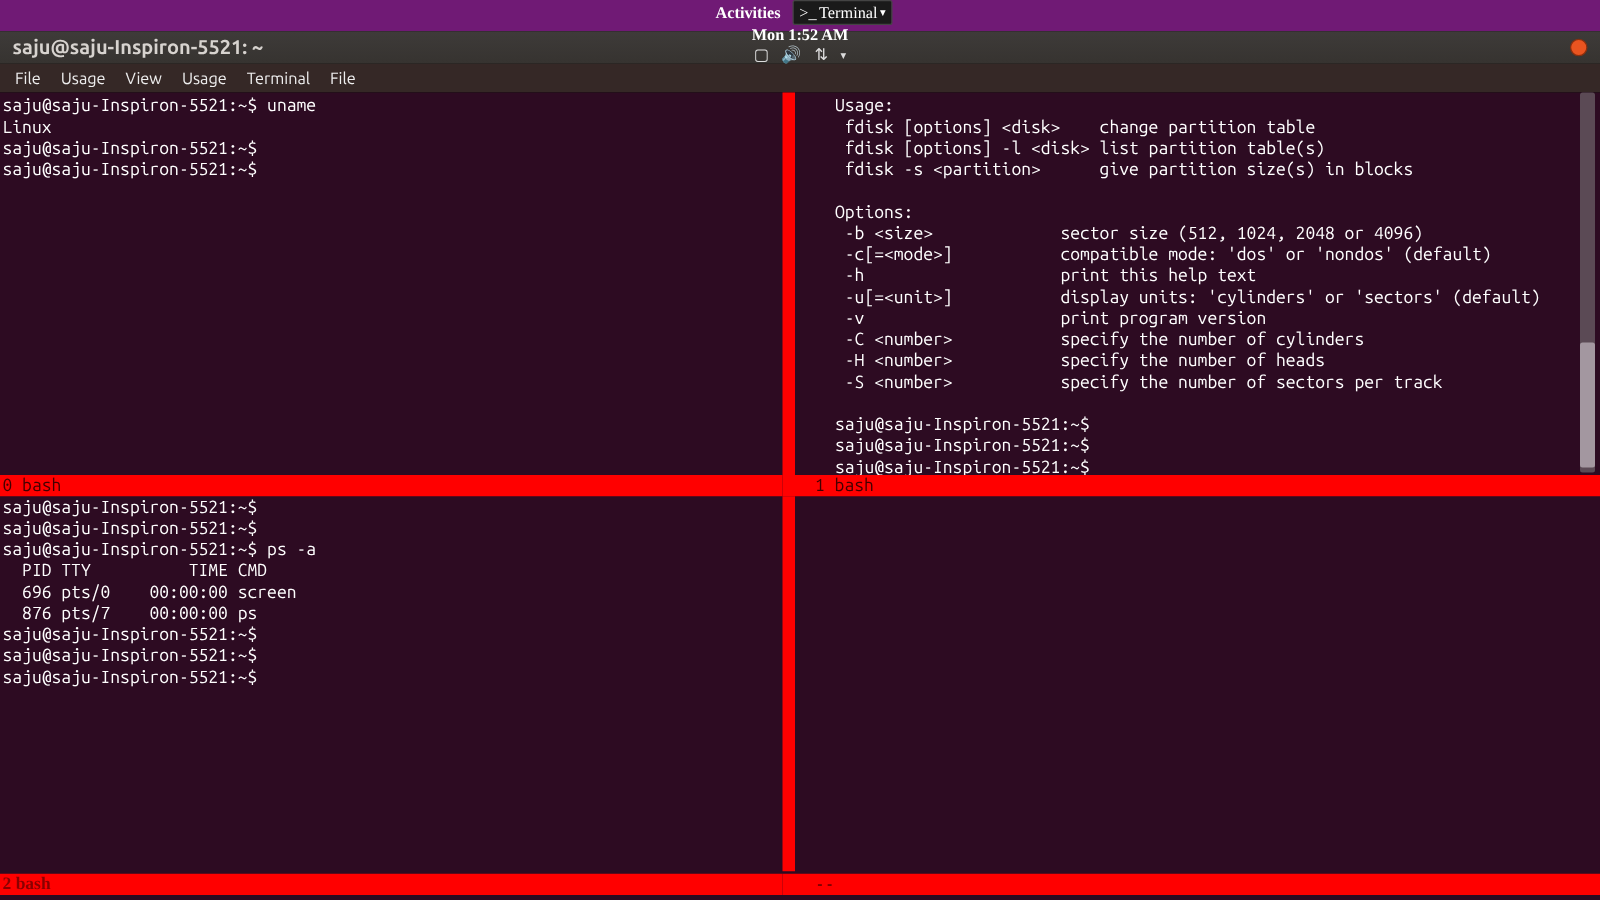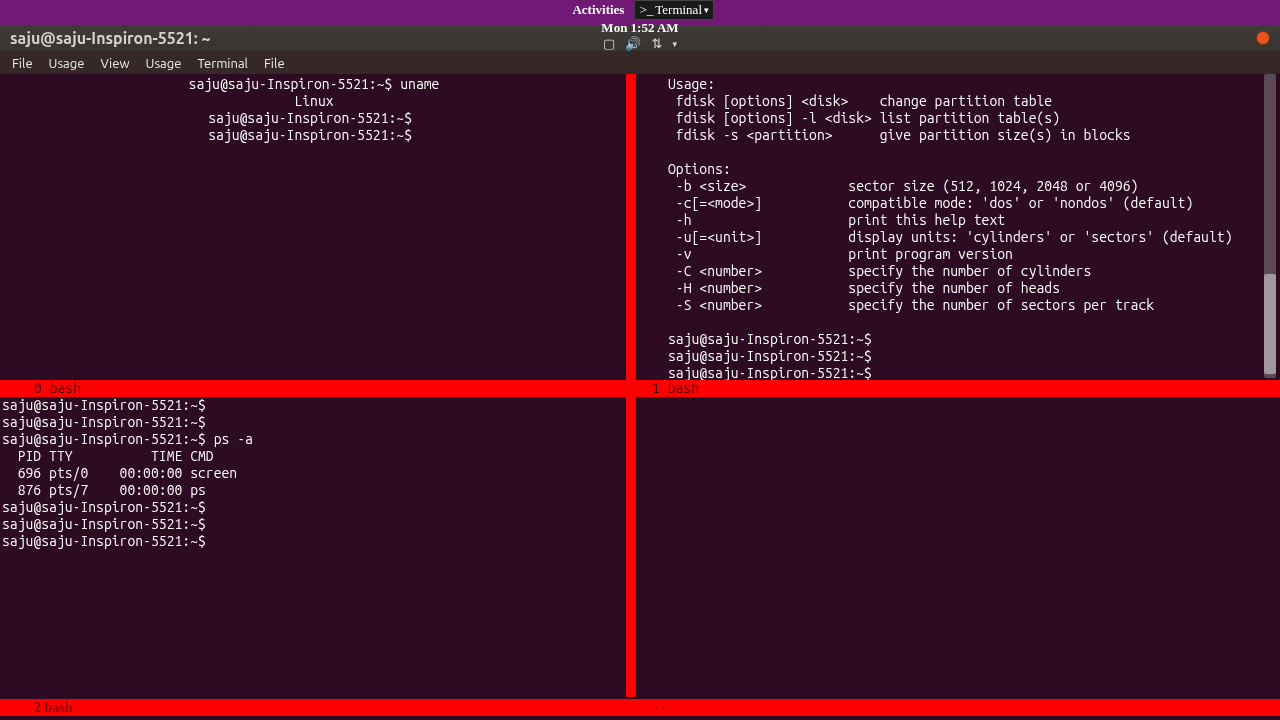--- a/index.html
+++ b/index.html
@@ -12,21 +12,21 @@
   .topbar .right { display: flex; align-items: center; gap: 10px; }
   .topbar .tri { font-size: 9px; }
   .titlebar { height: 26px; background: linear-gradient(#3e3b39,#363330); color: #d7d3cf; display: flex; align-items: center; padding: 0 10px; font-family: Ubuntu, sans-serif; font-size: 16px; }
   .titlebar .title { flex: 1; font-weight: bold; }
   .titlebar .closebtn { width: 14px; height: 14px; border-radius: 50%; background: #e95420; border: 1px solid #8a2f0e; }
   .menubar { height: 23px; background: #352826; color: #eee; display: flex; align-items: center; padding: 0 4px; font-family: Ubuntu, sans-serif; font-size: 13px; gap: 0; }
   .menubar span { padding: 2px 8px; }
   .termarea { position: absolute; left: 0; top: 74px; right: 0; bottom: 0; background: #2d0b22; }
   .pane { position: absolute; color: #fff; font-size: 14px; line-height: 17px; white-space: pre; padding: 0; overflow: hidden; }
   .vsplit { position: absolute; background: #ff0000; }
-  .caption { position: absolute; background: #ff0000; color: #430000; font-size: 14px; line-height: 17px; white-space: pre; padding-left: 34px; }
+  .caption { position: absolute; background: #ff0000; color: #430000; font-size: 14px; line-height: 17px; white-space: pre; padding-left: 2px; }
   .caption.active { color: #8a0000; font-weight: bold; font-family: Liberation Serif, serif; }
   .scrollbar { position: absolute; right: 4px; top: 0; width: 12px; height: 304px; background: #5b4a55; border-radius: 2px; }
   .scrollbar .thumb { position: absolute; left: 0; right: 0; top: 200px; height: 100px; background: #a397a0; border-radius: 2px; }
   .icon { display: inline-block; }
 </style>
 </head>
 <body>
 
 <div class="topbar">
   <div class="left">
@@ -55,21 +55,21 @@
   <span>File</span>
   <span>Usage</span>
   <span>View</span>
   <span>Usage</span>
   <span>Terminal</span>
   <span>File</span>
 </div>
 
 <div class="termarea">
 
-  <div class="pane" style="left:2px; top:2px; width:624px; height:304px;text-align:center;">saju@saju-Inspiron-5521:~$ uname
+  <div class="pane" style="left:2px; top:2px; width:624px; height:304px;">saju@saju-Inspiron-5521:~$ uname
 Linux
 saju@saju-Inspiron-5521:~$ 
 saju@saju-Inspiron-5521:~$ </div>
 
   <div class="pane" style="left:668px; top:2px; width:624px; height:304px;">Usage:
  fdisk [options] &lt;disk&gt;    change partition table
  fdisk [options] -l &lt;disk&gt; list partition table(s)
  fdisk -s &lt;partition&gt;      give partition size(s) in blocks
 
 Options:

